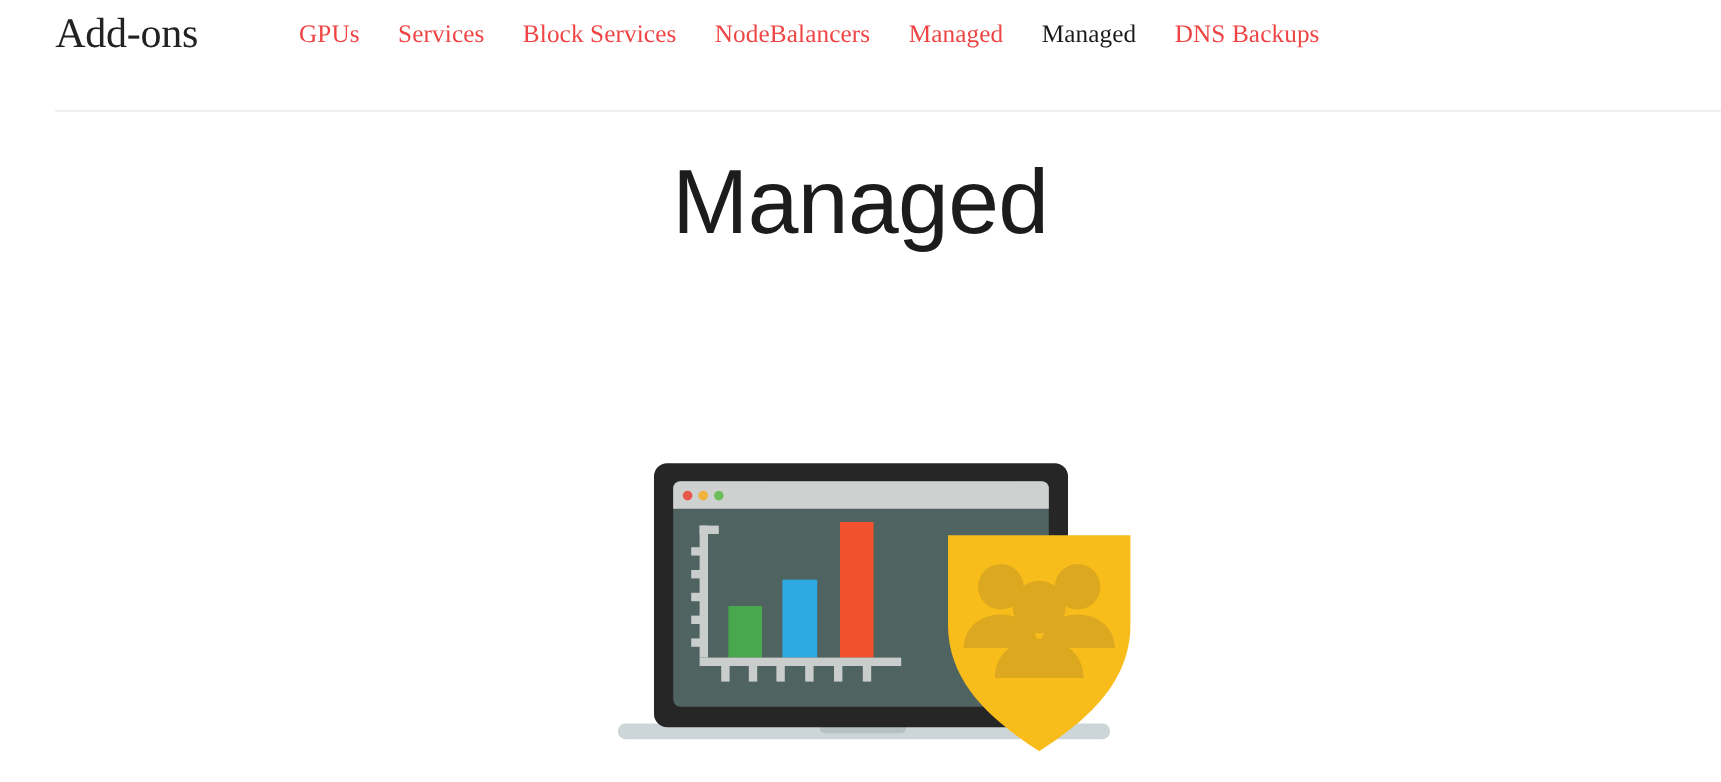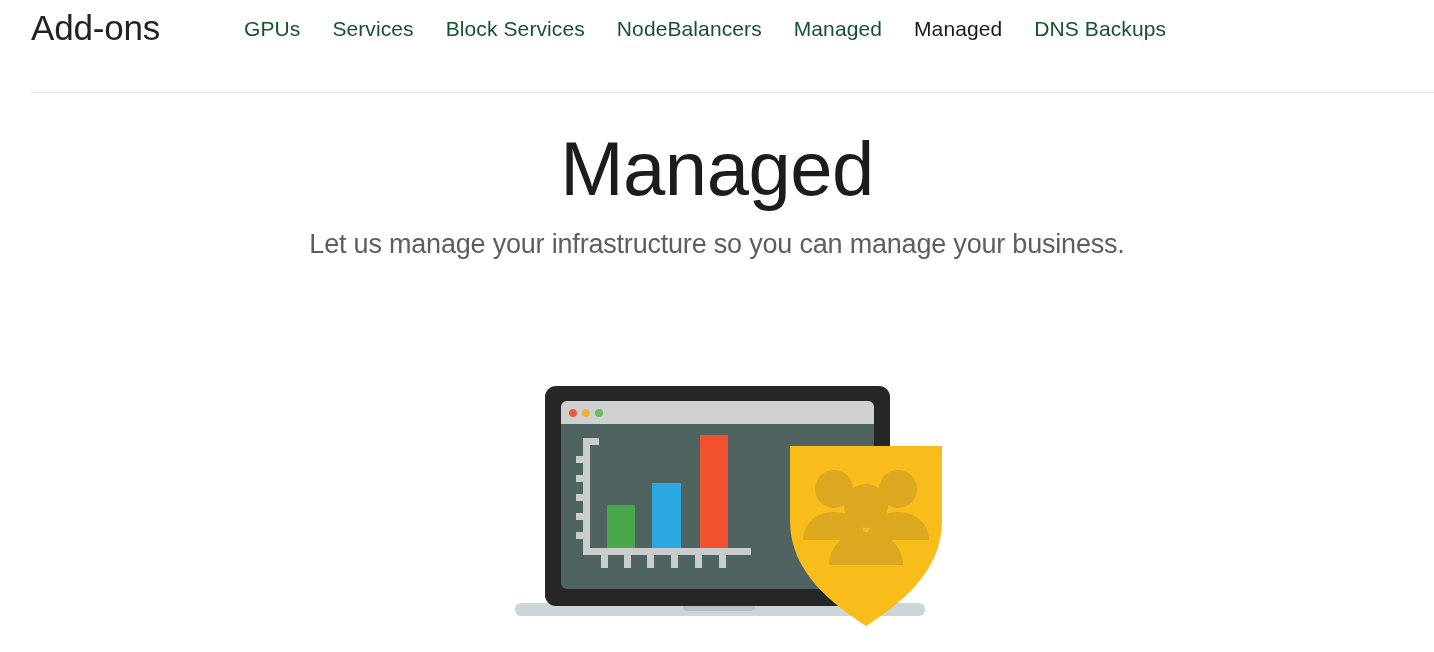--- a/index.html
+++ b/index.html
@@ -12,24 +12,25 @@
     background: #ffffff;
     font-family: "Liberation Sans", "DejaVu Sans", sans-serif;
     overflow: hidden;
     position: relative;
   }
 
   
   .header {
     position: absolute;
     top: 0;
-    left: 3px;
+    left: 18px;
     width: 1343px;
     height: 93px;
     box-sizing: border-box;
+    font-family: Liberation Serif, serif;
   }
   .header-inner {
     position: absolute;
     left: 28px;
     top: 0;
     right: 0;
     height: 92px;
     display: flex;
     align-items: flex-start;
   }
@@ -46,21 +47,21 @@
     display: flex;
     align-items: baseline;
     margin-top: 18px;
     margin-left: 68px;
     gap: 0px;
     white-space: nowrap;
   }
   .nav-item {
     font-size: 21px;
     line-height: 1;
-    color: #14532d;
+    color: #ef4444;
     padding: 0 16px;
     text-decoration: none;
     letter-spacing: 0.1px;
     cursor: pointer;
   }
   .nav-item.active {
     color: #1a1a1a;
   }
   .header-divider {
     position: absolute;
@@ -126,21 +127,20 @@
       <a class="nav-item">Managed</a>
       <a class="nav-item active">Managed</a>
       <a class="nav-item">DNS Backups</a>
     </nav>
   </div>
   <div class="header-divider"></div>
 </div>
 
 <div class="hero">
   <h1 class="hero-title">Managed</h1>
-  <p class="hero-subtitle">Let us manage your infrastructure so you can manage your business.</p>
 </div>
 
 <div class="illustration">
   <svg viewBox="0 0 460 268" xmlns="http://www.w3.org/2000/svg">
 
     <g>
       <rect x="18" y="231" width="410" height="13" rx="6" fill="#ccd6d9"></rect>
       <rect x="186" y="231" width="72" height="8" rx="4" fill="#b4c2c6"></rect>
     </g>
 

